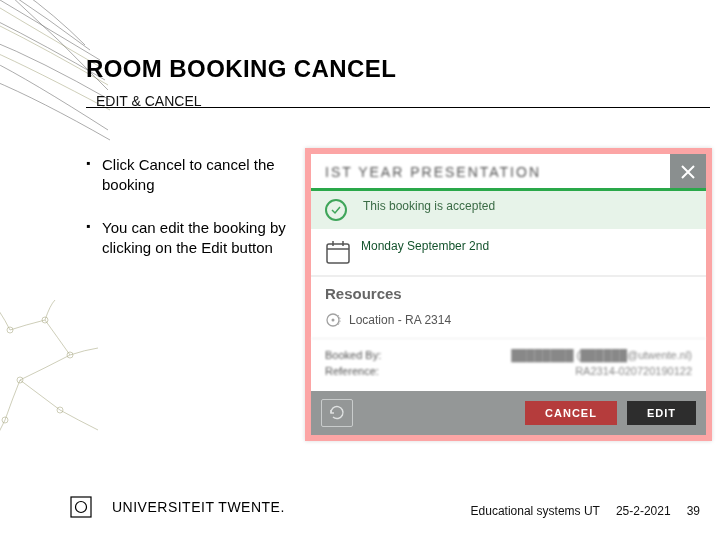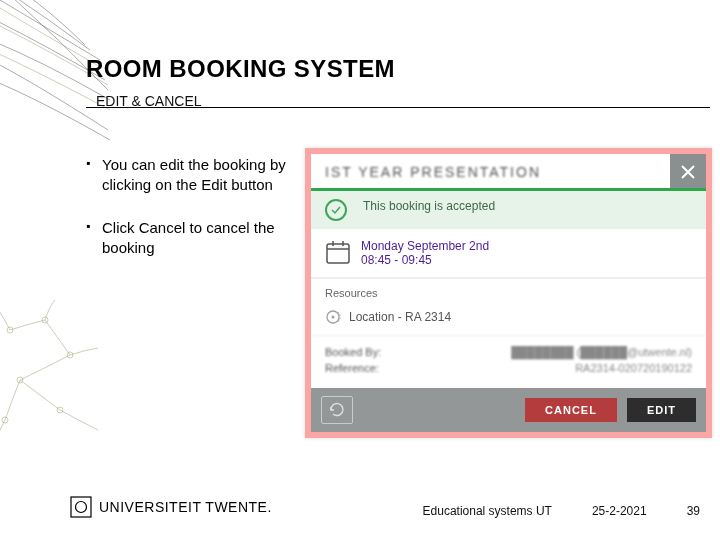--- a/index.html
+++ b/index.html
@@ -14,39 +14,39 @@
   .bullets ul{margin:0;padding:0;list-style:none}
   .bullets li{position:relative;padding-left:16px;margin-bottom:22px}
   .bullets li::before{content:"▪";position:absolute;left:0;top:0;font-size:12px;color:#000}
   .modal{position:absolute;left:305px;top:148px;width:395px;background:#fff;border:6px solid #fca5a5;box-shadow:0 0 4px rgba(0,0,0,0.15);filter:blur(0.25px)}
   .modal-header{background:#fff;padding:10px 14px 8px 14px;position:relative;display:flex;align-items:center}
   .modal-title{font-size:14px;letter-spacing:2px;color:#555;filter:blur(0.8px)}
   .modal-close{position:absolute;right:0;top:0;width:36px;height:36px;background:#8a8f8f;color:#fff;display:flex;align-items:center;justify-content:center;cursor:pointer}
   .modal-close svg{width:14px;height:14px}
   .status-bar{background:#e7f3e9;border-top:3px solid #2aa84a;padding:8px 14px;display:flex;align-items:flex-start;gap:16px;color:#3a6b45;font-size:12px;filter:blur(0.6px)}
   .check-circle{width:18px;height:18px;border:2px solid #3fa55a;border-radius:50%;display:flex;align-items:center;justify-content:center;color:#3fa55a;font-size:11px}
-  .row{padding:10px 14px;display:flex;align-items:flex-start;gap:10px;border-bottom:1px solid #eee;color:#4c1d95;font-size:12px;filter:blur(0.6px)}
+  .row{padding:10px 14px;display:flex;align-items:flex-start;gap:10px;border-bottom:1px solid #eee;color:#14532d;font-size:12px;filter:blur(0.6px)}
   .row:last-of-type{border-bottom:none}
   .cal-icon{width:26px;height:26px}
-  .section-label{font-size:11px;color:#666;padding:8px 14px 4px 14px;border-top:1px solid #eee;filter:blur(0.6px);font-weight:normal}
+  .section-label{font-size:15px;color:#666;padding:8px 14px 4px 14px;border-top:1px solid #eee;filter:blur(0.6px);font-weight:bold}
   .loc-row{padding:6px 22px 10px 14px;display:flex;align-items:center;gap:8px;color:#555;font-size:12px;filter:blur(0.6px)}
   .loc-icon{width:16px;height:16px;opacity:0.55}
   .meta-block{padding:10px 14px;border-top:1px solid #eee;font-size:11px;color:#555;filter:blur(0.8px)}
   .meta-row{display:flex;justify-content:space-between;margin-bottom:4px}
   .meta-row span:last-child{color:#888}
   .action-bar{background:#949797;padding:8px 10px;display:flex;align-items:center;gap:10px;justify-content:flex-end}
   .history-btn{width:30px;height:26px;border:1px solid #c9cccc;border-radius:2px;display:flex;align-items:center;justify-content:center;margin-right:auto;background:#949797;cursor:pointer}
   .history-btn svg{width:16px;height:16px;stroke:#dfe1e1}
   .btn{padding:6px 20px;font-size:11px;letter-spacing:1px;font-weight:bold;color:#fff;border:none;cursor:pointer}
   .btn-edit{background:#2d2d2d}
   .btn-cancel{background:#b53c3c}
   .footer{position:absolute;left:70px;right:20px;bottom:22px;display:flex;align-items:flex-end;justify-content:space-between}
-  .logo{display:flex;align-items:center;gap:7px;color:#000;font-size:14px;letter-spacing:0.5px}
+  .logo{display:flex;align-items:center;gap:20px;color:#000;font-size:14px;letter-spacing:0.5px}
   .logo-badge{width:22px;height:22px}
-  .footer-meta{display:flex;gap:40px;font-size:12px;color:#111;align-items:center}
+  .footer-meta{display:flex;gap:16px;font-size:12px;color:#111;align-items:center}
   .stroke{fill:none;stroke:#000;stroke-width:0.6;opacity:0.55}
   .stroke2{fill:none;stroke:#6a6a2a;stroke-width:0.6;opacity:0.55}
 </style>
 </head>
 <body>
 
 <div class="slide">
 
   <svg class="deco-top" viewBox="0 0 120 160">
     <g class="stroke">
@@ -81,29 +81,29 @@
         <path d="M30 80 Q50 95 70 110"></path>
         <path d="M30 80 Q22 100 15 120"></path>
       <path d="M55 20 Q60 5 65 0"></path>
         <path d="M80 55 Q95 50 108 48"></path>
         <path d="M70 110 Q88 120 108 130"></path>
       <path d="M15 120 Q8 135 0 148"></path>
     </g>
   </svg>
 
   <div class="title-block">
-    <h1 class="title">ROOM BOOKING SYSTEM</h1>
+    <h1 class="title">ROOM BOOKING CANCEL</h1>
     <div class="subtitle">EDIT &amp; CANCEL</div>
   </div>
   <div class="divider"></div>
 
   <div class="bullets">
     <ul>
+      <li>Click Cancel to cancel the booking</li>
       <li>You can edit the booking by clicking on the Edit button</li>
-      <li>Click Cancel to cancel the booking</li>
     </ul>
   </div>
 
   <div class="modal">
     <div class="modal-header">
       <span class="modal-title">IST YEAR PRESENTATION</span>
       <div class="modal-close">
         <svg viewBox="0 0 14 14">
             <path d="M1 1 L13 13 M13 1 L1 13" stroke="#fff" stroke-width="2" fill="none"></path>
           </svg>
@@ -121,21 +121,20 @@
 
     <div class="row">
       <svg class="cal-icon" viewBox="0 0 26 26">
         <rect x="2" y="5" width="22" height="19" rx="2" fill="none" stroke="#555" stroke-width="1.5"></rect>
         <line x1="2" y1="10" x2="24" y2="10" stroke="#555" stroke-width="1.5"></line>
         <line x1="8" y1="2" x2="8" y2="7" stroke="#555" stroke-width="1.5"></line>
         <line x1="18" y1="2" x2="18" y2="7" stroke="#555" stroke-width="1.5"></line>
       </svg>
       <div>
         <div>Monday September 2nd</div>
-        <div>08:45 - 09:45</div>
       </div>
     </div>
 
     <div class="section-label">Resources</div>
     <div class="loc-row">
       <svg class="loc-icon" viewBox="0 0 16 16">
         <circle cx="8" cy="8" r="6" fill="none" stroke="#555" stroke-width="1.3"></circle>
         <circle cx="8" cy="8" r="1.5" fill="#555"></circle>
         <path d="M13 3 A7 7 0 0 1 13 13" fill="none" stroke="#555" stroke-width="1" stroke-dasharray="1.5 1.5"></path>
       </svg>

